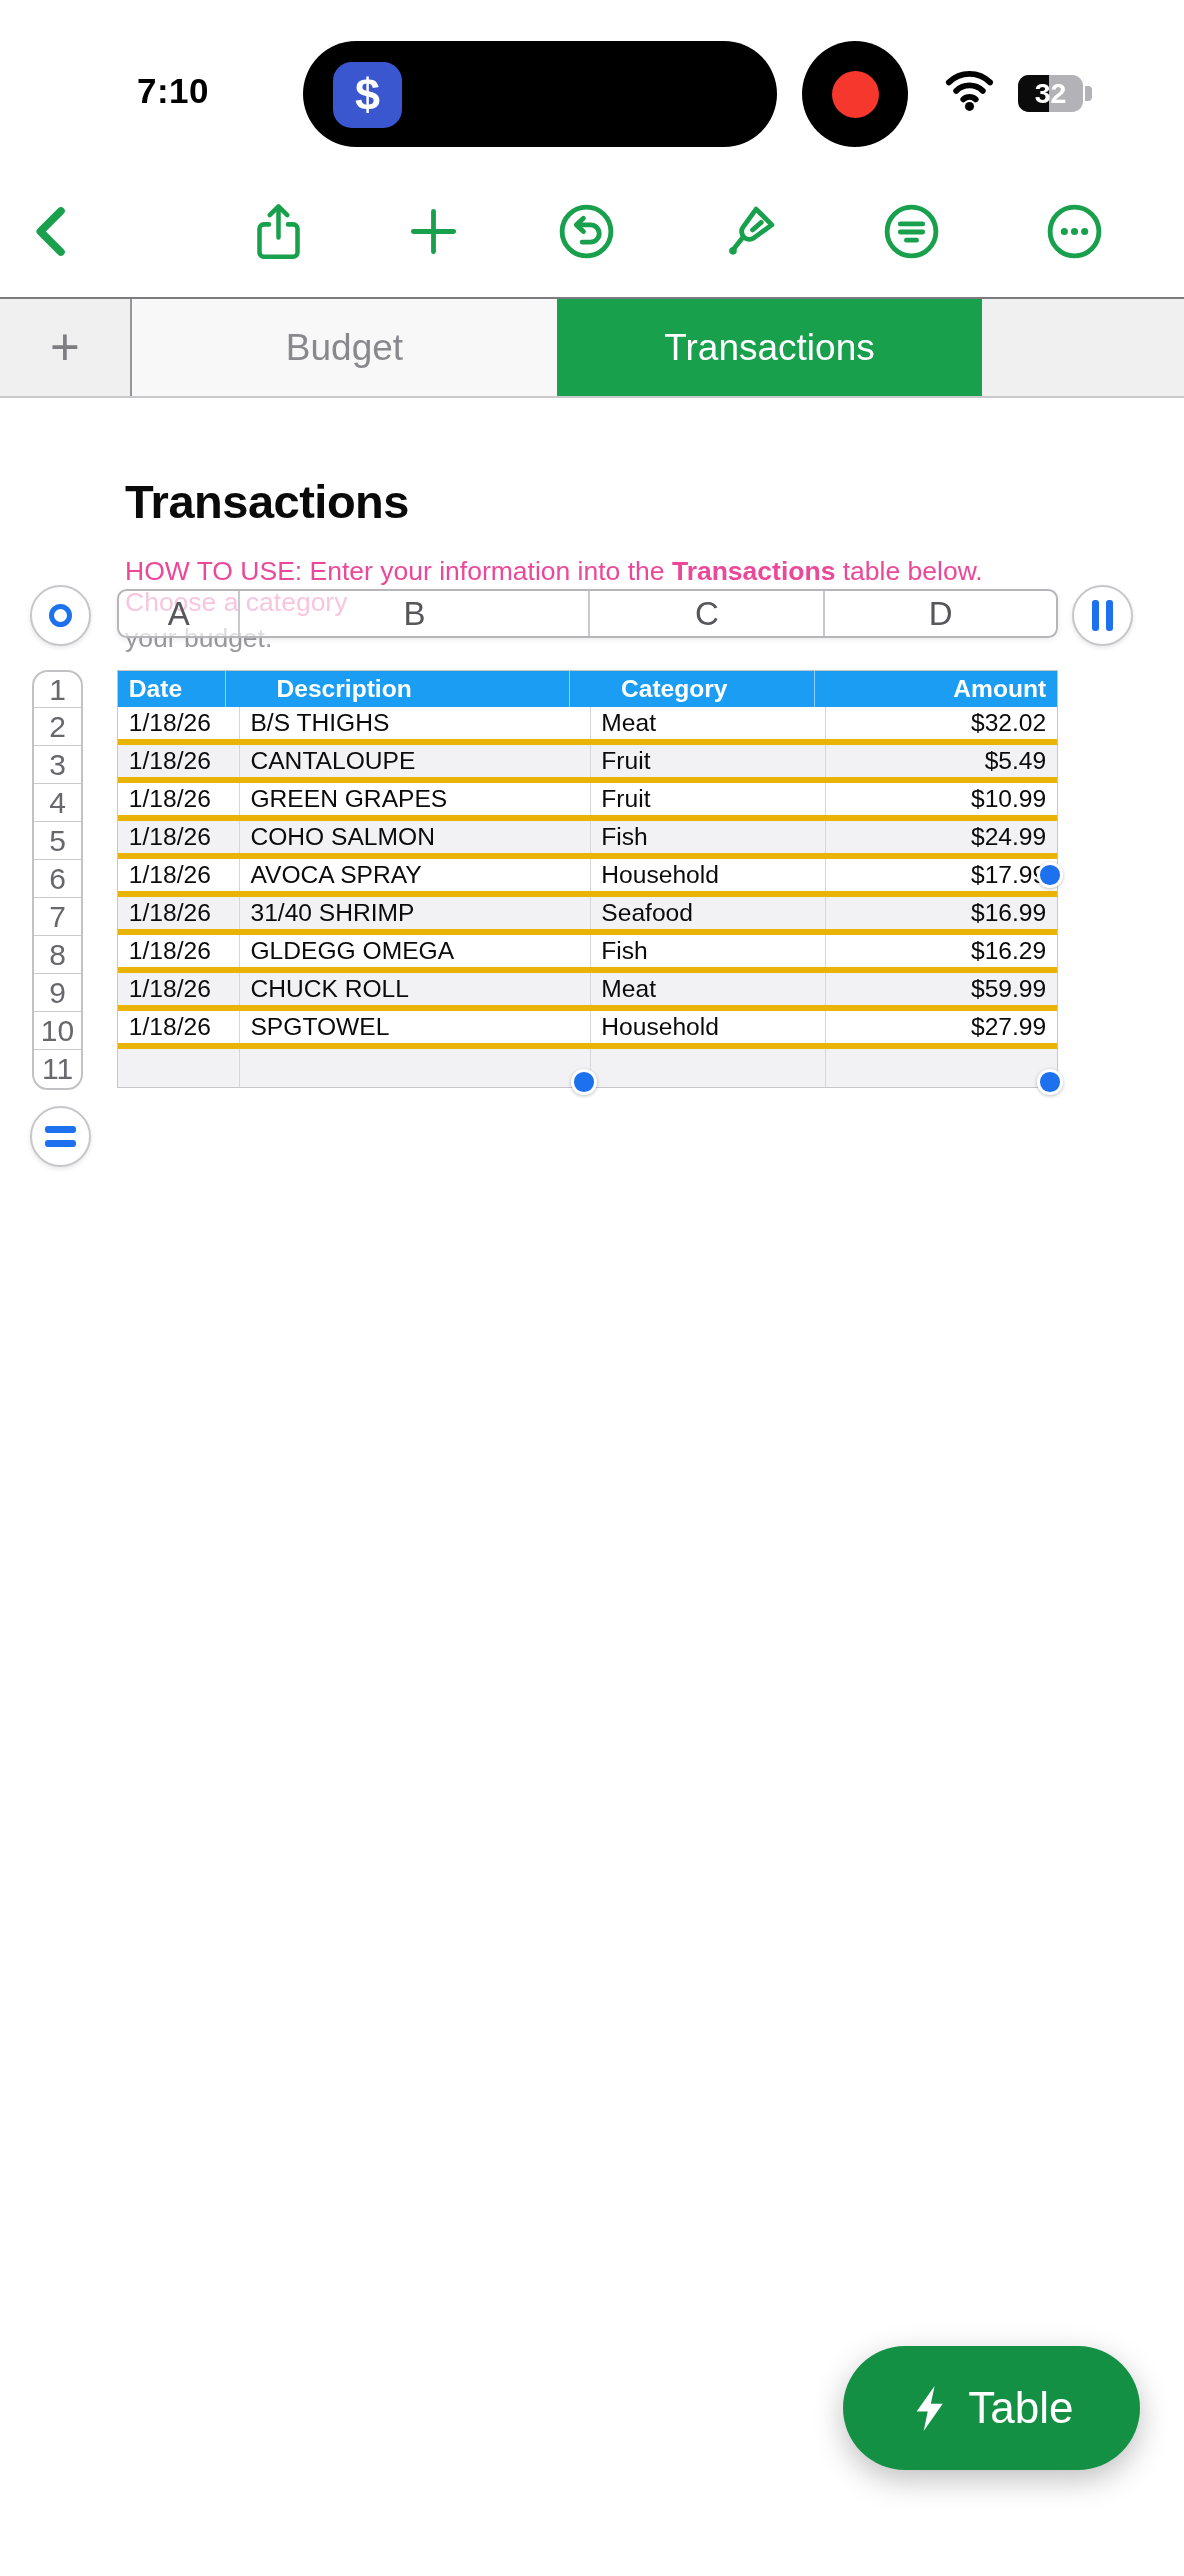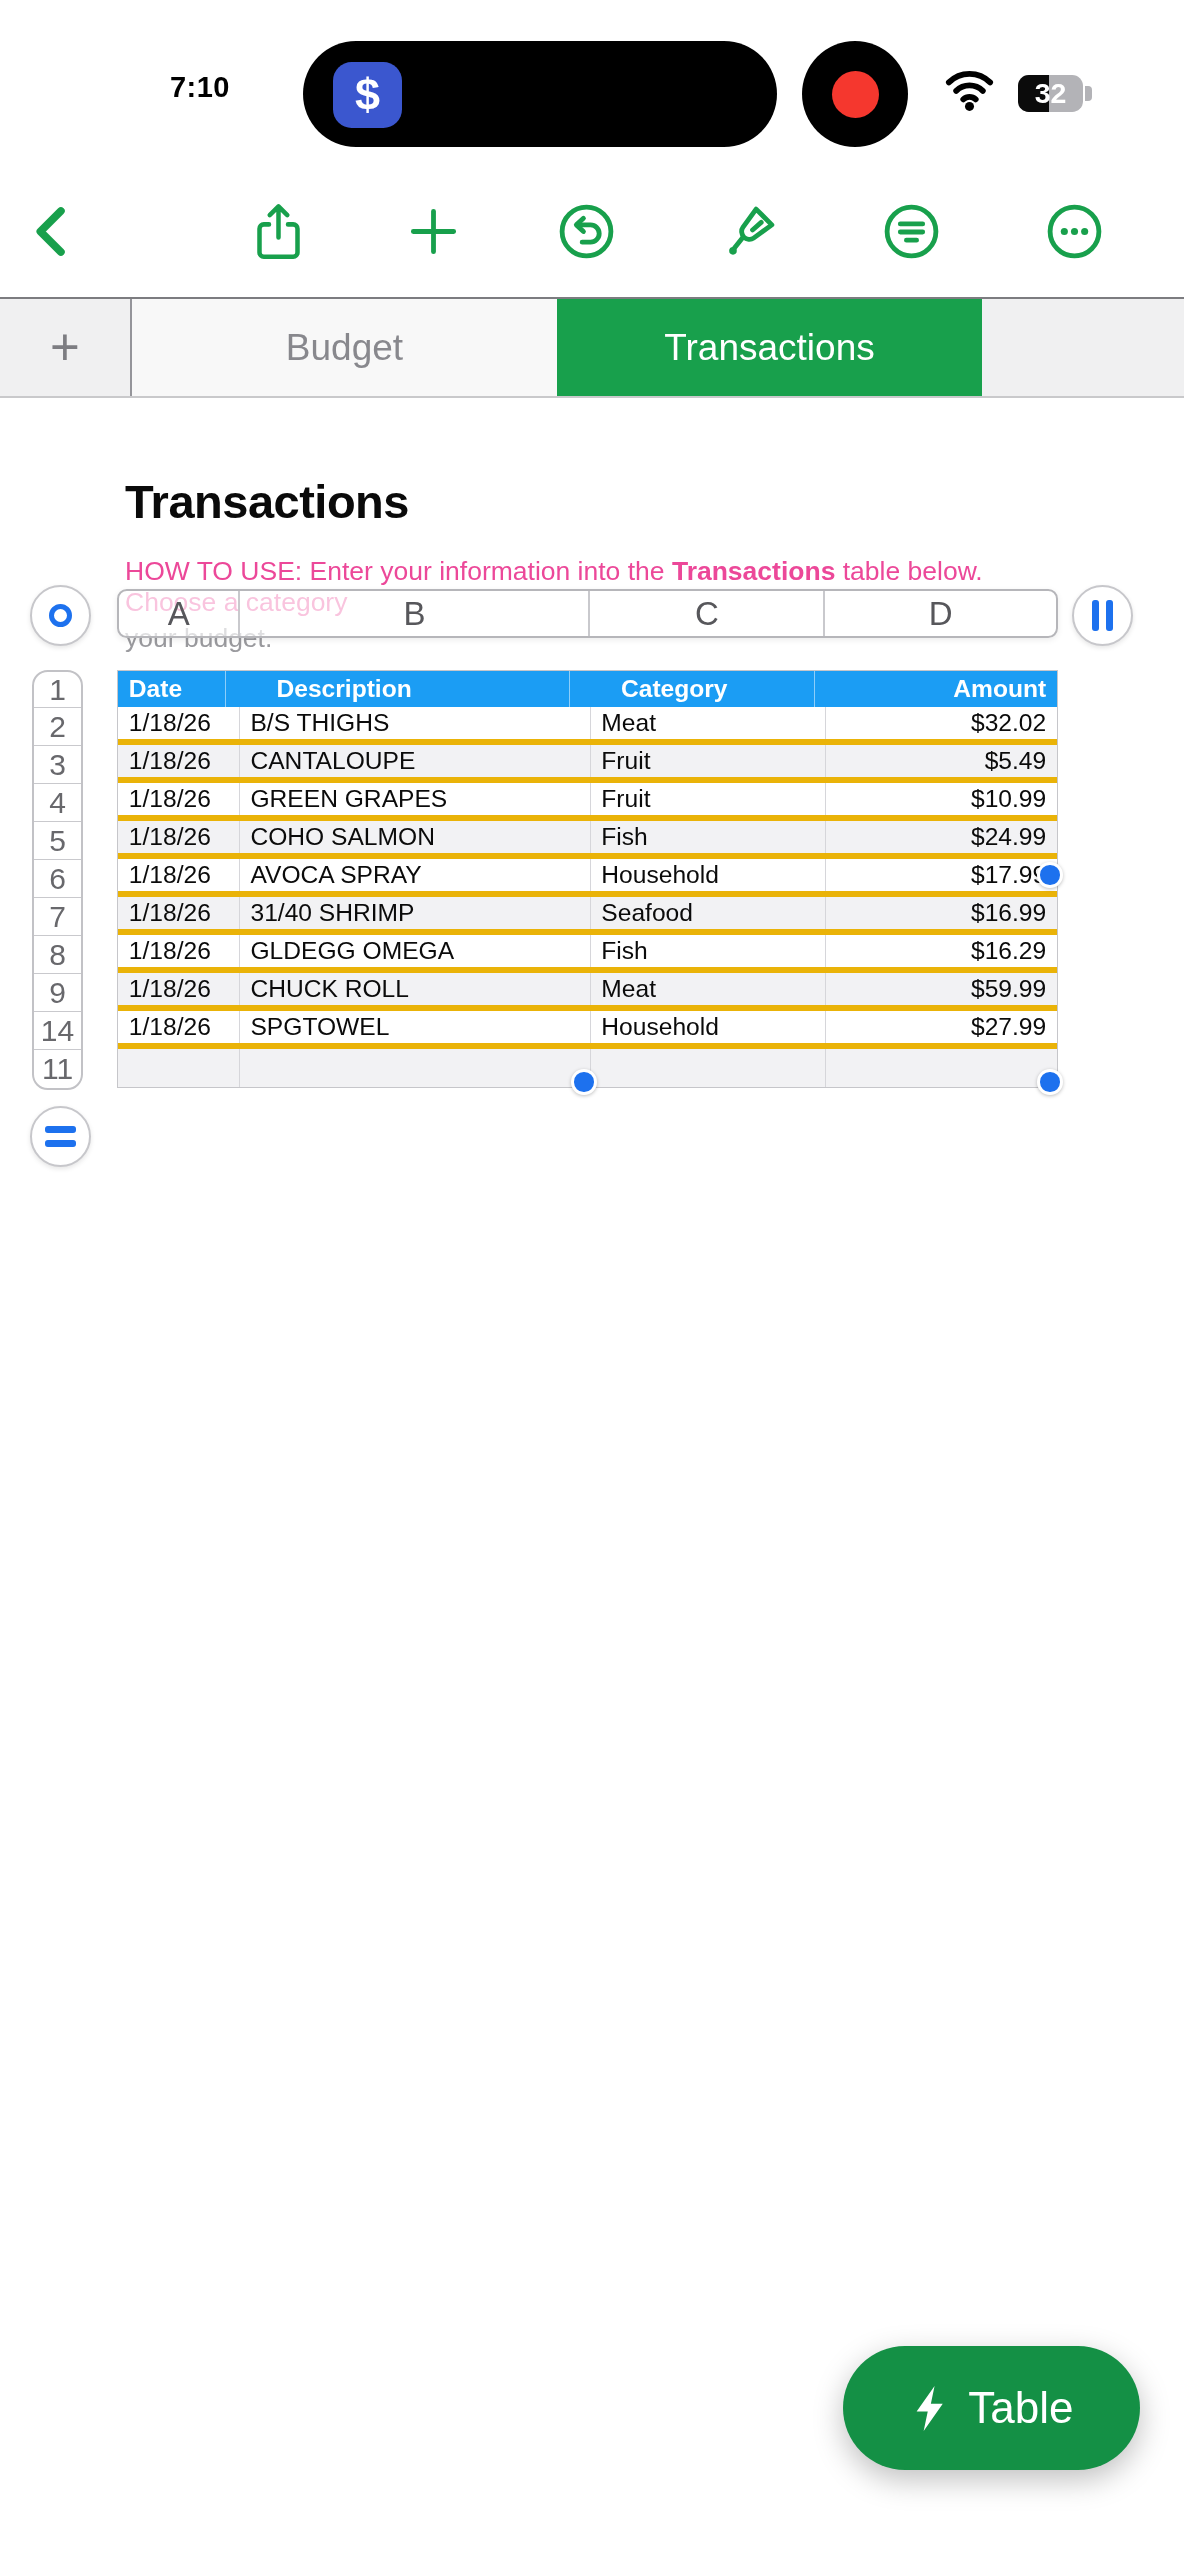--- a/index.html
+++ b/index.html
@@ -1,22 +1,22 @@
 <!DOCTYPE html>
 <html style="--accent-green: #18A04C; --button-green: #149045; --header-blue: #1B9DF4; --selection-blue: #1D71EE; --island-blue: #3B57CF; --record-red: #F5372E;"><head>
 <meta charset="utf-8">
 <style>
   * { margin:0; padding:0; box-sizing:border-box; }
   html,body { background:#fff; }
   body { font-family:"Liberation Sans", sans-serif; }
   #screen { position:relative; width:1185px; height:2576px; background:#fff; overflow:hidden; }
 
   
-  .time { position:absolute; left:116px; top:71px; width:114px; text-align:right;
-          font-size:29px; font-weight:700; color:#000; letter-spacing:0.5px; }
+  .time { position:absolute; left:116px; top:71px; width:114px; text-align:center;
+          font-size:35px; font-weight:700; color:#000; letter-spacing:0.5px; }
   .island { position:absolute; left:303px; top:41px; width:474px; height:106px;
             background:#000; border-radius:53px; }
   .island-badge { position:absolute; left:30px; top:20.6px; width:69px; height:66px;
             background:var(--island-blue); border-radius:18.7px; display:flex;
             align-items:center; justify-content:center; color:#fff; font-size:45px; font-weight:700; }
   .record-wrap { position:absolute; left:802px; top:41px; width:106px; height:106px;
             background:#000; border-radius:50%; display:flex; align-items:center; justify-content:center; }
   .record-dot { width:47px; height:47px; border-radius:50%; background:var(--record-red); }
   .wifi { position:absolute; left:943px; top:69px; }
   .battery { position:absolute; left:1018px; top:75px; width:65px; height:37px;
@@ -216,21 +216,21 @@
   <div class="rail" id="rail">
       <div class="rail-cell">1</div>
       <div class="rail-cell">2</div>
       <div class="rail-cell">3</div>
       <div class="rail-cell">4</div>
       <div class="rail-cell">5</div>
       <div class="rail-cell">6</div>
       <div class="rail-cell">7</div>
       <div class="rail-cell">8</div>
       <div class="rail-cell">9</div>
-      <div class="rail-cell">14</div>
+      <div class="rail-cell">10</div>
       <div class="rail-cell">11</div>
     </div>
 
   <div class="table" id="table">
       <div class="trow header">
         <div class="cell c0">Date</div>
         <div class="cell c1">Description</div>
         <div class="cell c2">Category</div>
         <div class="cell c3">Amount</div>
       </div>

